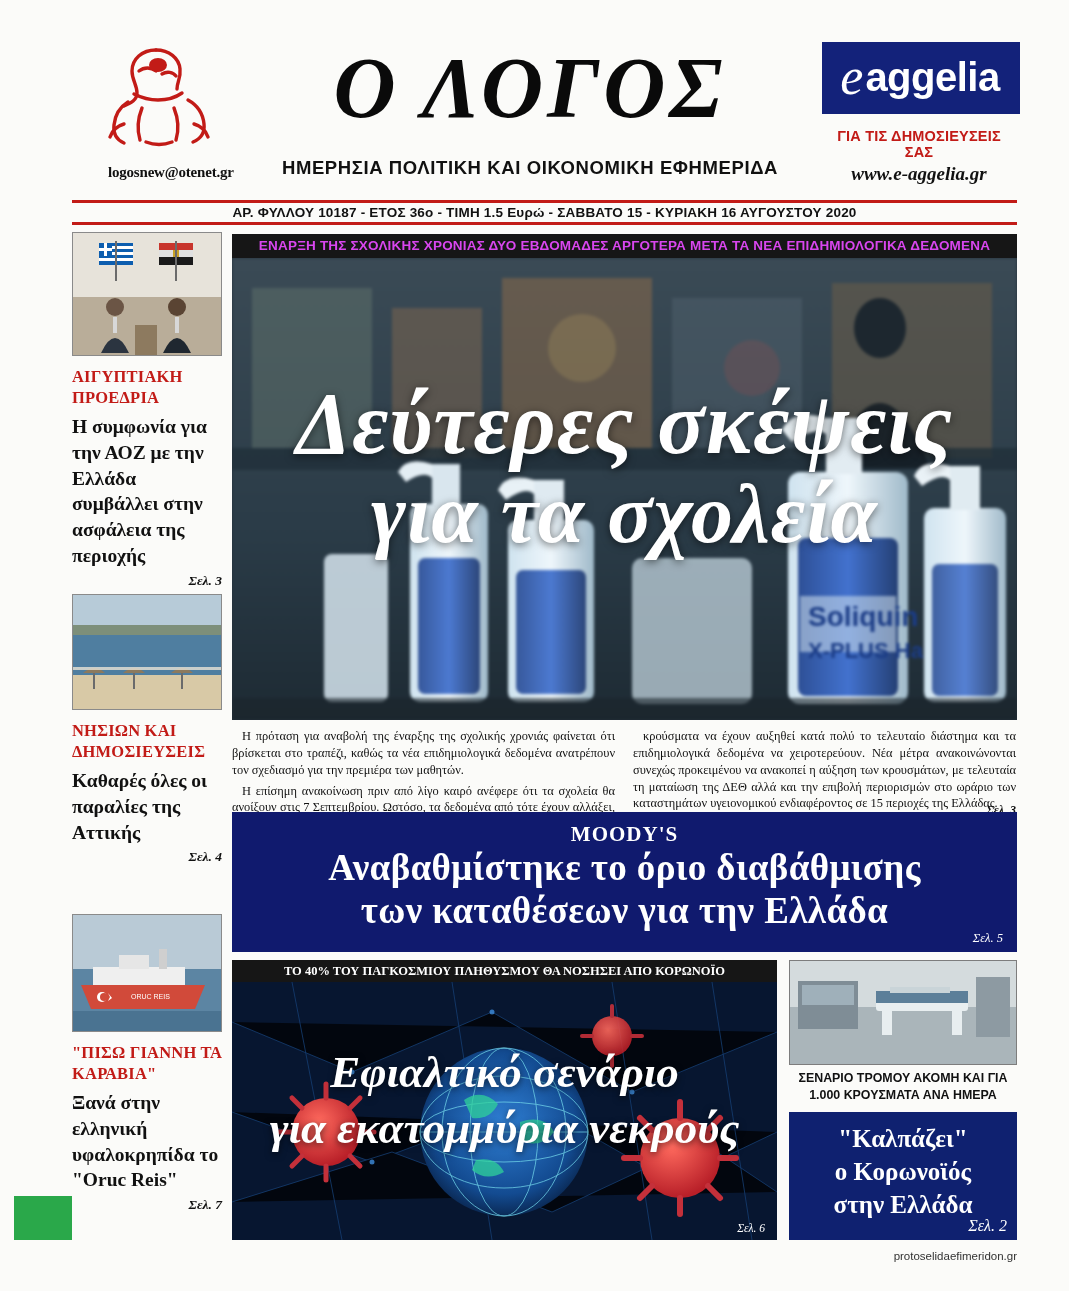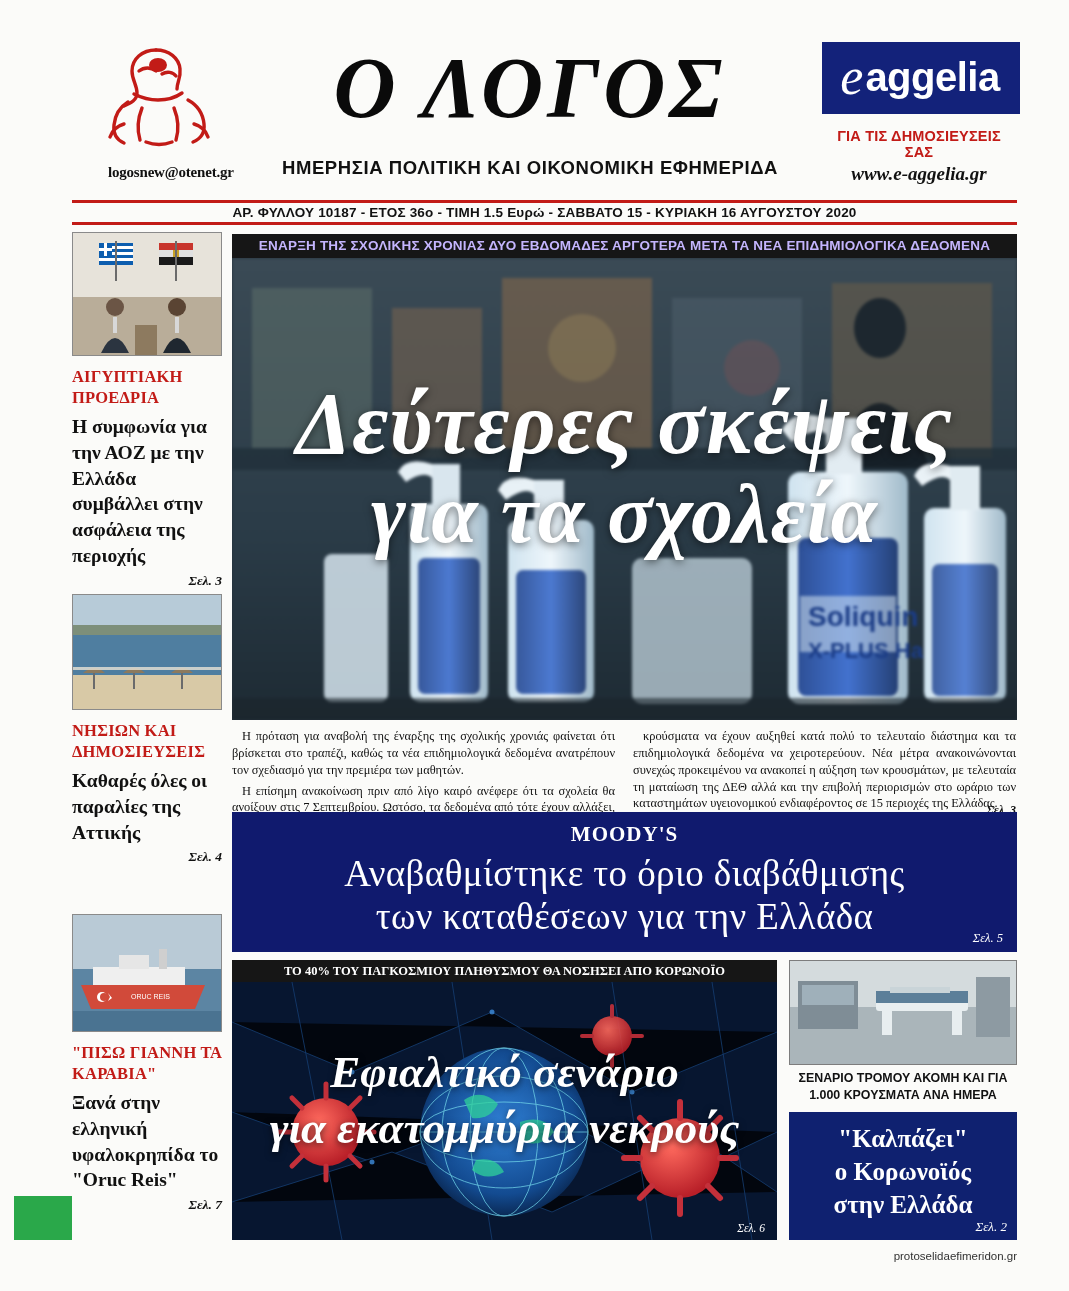--- a/index.html
+++ b/index.html
@@ -196,21 +196,21 @@
     width: 58px; height: 44px;
     background: #2aa84a;
   }
 
   
   .lead-banner {
     position: absolute;
     left: 232px; top: 234px;
     width: 785px; height: 24px;
     background: #161616;
-    color: #c4b5fd;
+    color: #d946ef;
     font-family: "Liberation Sans", sans-serif;
     font-size: 13.5px;
     font-weight: bold;
     text-align: center;
     line-height: 24px;
     letter-spacing: 0.2px;
   }
   .lead-photo {
     position: absolute;
     left: 232px; top: 258px;
@@ -270,24 +270,23 @@
     overflow: hidden;
   }
   .moodys-kicker {
     margin-top: 10px;
     font-family: "Liberation Serif", serif;
     font-size: 21px;
     font-weight: bold;
     letter-spacing: 1px;
   }
   .moodys-head {
-    margin-top: 6px;
     font-family: "Liberation Serif", serif;
     font-size: 37px;
-    font-weight: normal;
+    font-weight: bold;
     line-height: 1.16;
     letter-spacing: 0.4px;
   }
   .moodys-sel {
     position: absolute;
     right: 14px; bottom: 6px;
     font-family: "Liberation Serif", serif;
     font-style: italic;
     font-size: 12.5px;
   }
@@ -369,21 +368,21 @@
     font-family: "Liberation Serif", serif;
     font-size: 25px;
     font-weight: bold;
     line-height: 1.32;
   }
   .rb-sel {
     position: absolute;
     right: 10px; bottom: 5px;
     font-family: "Liberation Serif", serif;
     font-style: italic;
-    font-size: 13px;
+    font-size: 16px;
   }
   .footer-note {
     position: absolute;
     right: 52px; top: 1250px;
     font-family: "Liberation Sans", sans-serif;
     font-size: 11.5px;
     color: #333;
   }
   .blur { filter: blur(1.4px); }
 </style>

